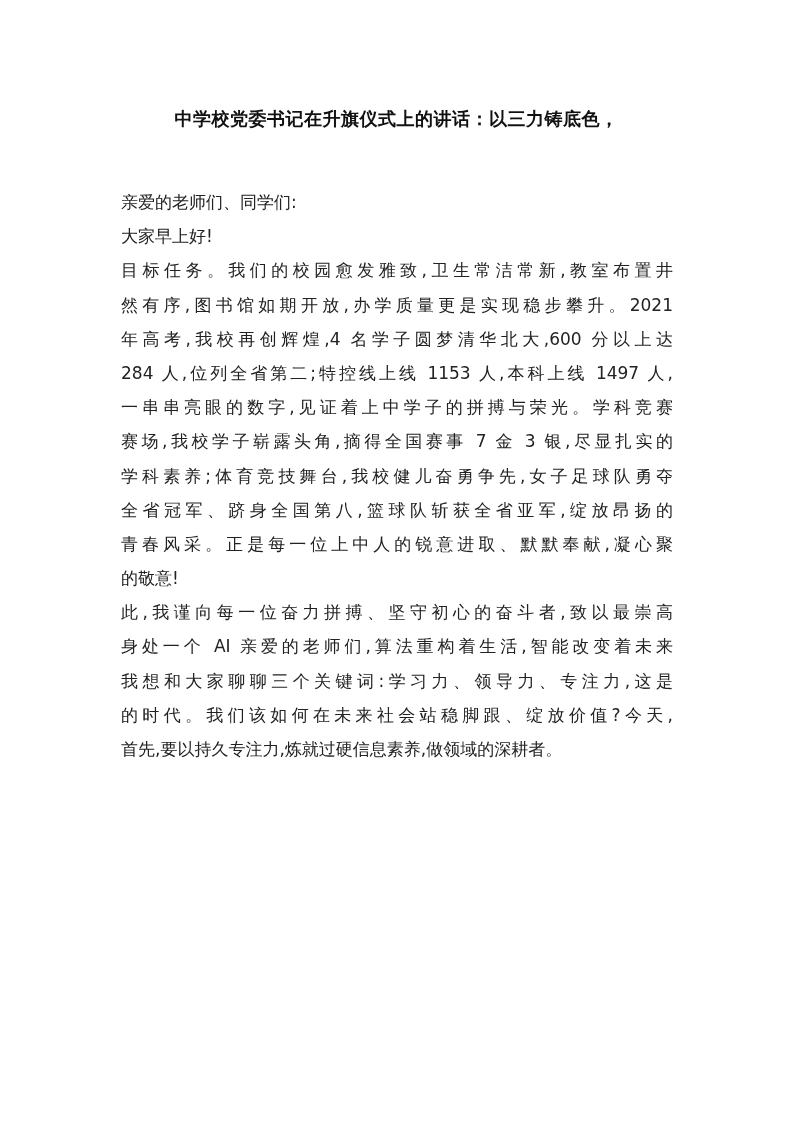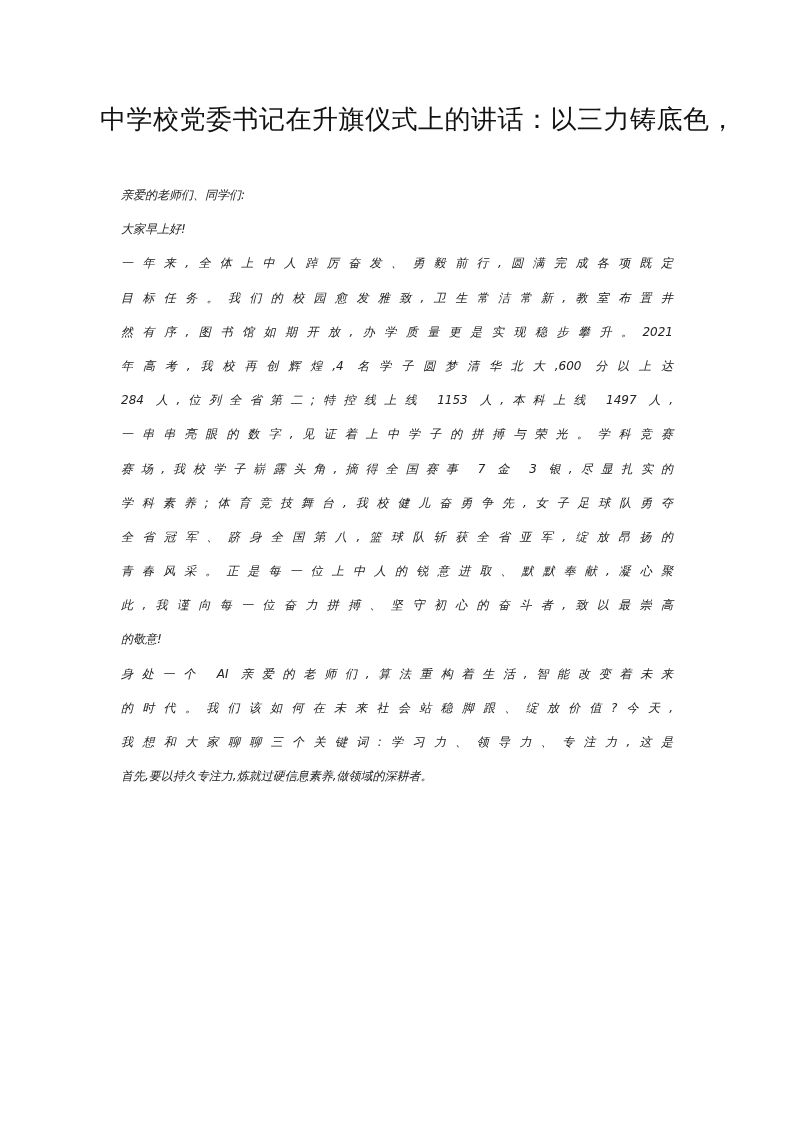--- a/index.html
+++ b/index.html
@@ -22,39 +22,38 @@
       width: 793px;
       height: 1122px;
       background: #ffffff;
     }
     .title {
       position: absolute;
       left: 100px;
       width: 593px;
       top: 98px;
       text-align: center;
-      font-size: 26px;
-      font-weight: normal;
+      font-size: 18px;
+      font-weight: bold;
       line-height: 42px;
       letter-spacing: 0.5px;
       color: #111111;
     }
     .title .line {
       display: block;
       white-space: nowrap;
     }
     .body {
       position: absolute;
       left: 121px;
-      top: 178px;
+      top: 185px;
       width: 552px;
-      font-size: 12px;
+      font-size: 17px;
       line-height: 34.2px;
       color: #222222;
-      font-style: italic;
     }
     .body .line {
       display: block;
       white-space: nowrap;
       text-align: justify;
       text-align-last: justify;
       height: 34.2px;
     }
     .body .line.last {
       text-align-last: left;
@@ -64,30 +63,29 @@
 <body>
 
 <div class="page">
   <div class="title">
     <span class="line">中学校党委书记在升旗仪式上的讲话：以三力铸底色，</span>
   </div>
 
   <div class="body">
     <span class="line last">亲爱的老师们、同学们:</span>
     <span class="line last">大家早上好!</span>
-    <span class="line">一年来,全体上中人踔厉奋发、勇毅前行,圆满完成各项既定</span>
     <span class="line">目标任务。我们的校园愈发雅致,卫生常洁常新,教室布置井</span>
     <span class="line">然有序,图书馆如期开放,办学质量更是实现稳步攀升。2021</span>
     <span class="line">年高考,我校再创辉煌,4 名学子圆梦清华北大,600 分以上达</span>
     <span class="line">284 人,位列全省第二;特控线上线 1153 人,本科上线 1497 人,</span>
     <span class="line">一串串亮眼的数字,见证着上中学子的拼搏与荣光。学科竞赛</span>
     <span class="line">赛场,我校学子崭露头角,摘得全国赛事 7 金 3 银,尽显扎实的</span>
     <span class="line">学科素养;体育竞技舞台,我校健儿奋勇争先,女子足球队勇夺</span>
     <span class="line">全省冠军、跻身全国第八,篮球队斩获全省亚军,绽放昂扬的</span>
     <span class="line">青春风采。正是每一位上中人的锐意进取、默默奉献,凝心聚</span>
+    <span class="line last">的敬意!</span>
     <span class="line">此,我谨向每一位奋力拼搏、坚守初心的奋斗者,致以最崇高</span>
-    <span class="line last">的敬意!</span>
     <span class="line">身处一个 AI 亲爱的老师们,算法重构着生活,智能改变着未来</span>
+    <span class="line">我想和大家聊聊三个关键词:学习力、领导力、专注力,这是</span>
     <span class="line">的时代。我们该如何在未来社会站稳脚跟、绽放价值?今天,</span>
-    <span class="line">我想和大家聊聊三个关键词:学习力、领导力、专注力,这是</span>
     <span class="line last">首先,要以持久专注力,炼就过硬信息素养,做领域的深耕者。</span>
   </div>
 </div>
 
 </body></html>

